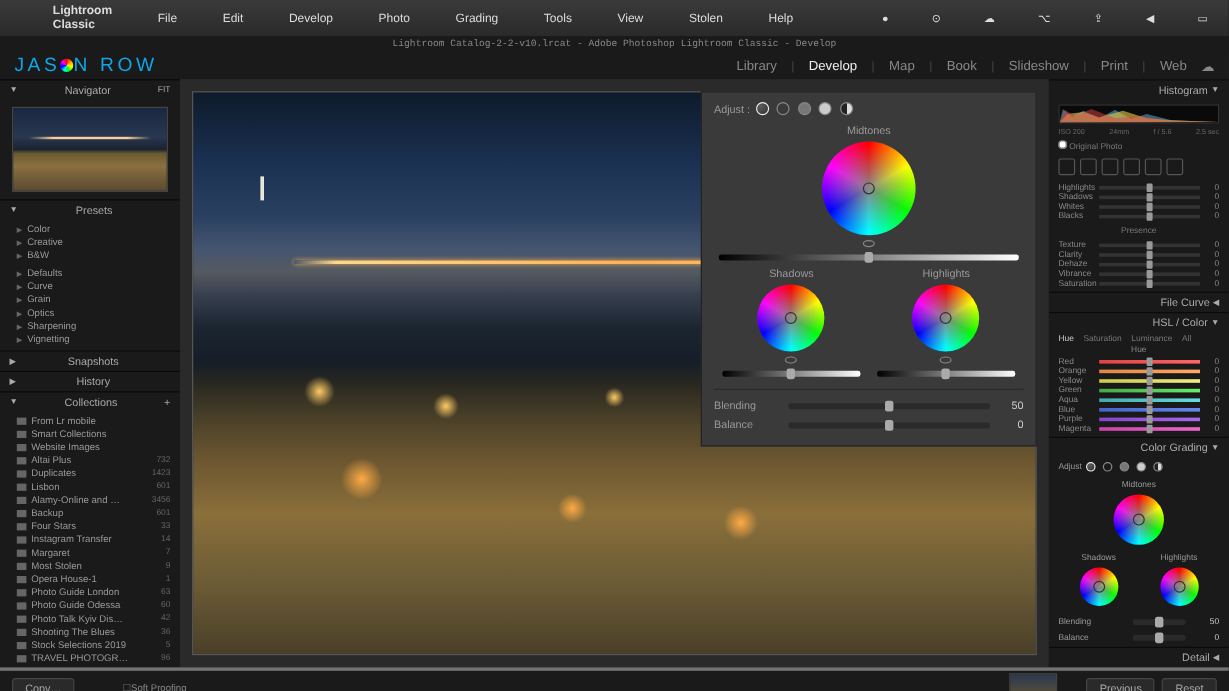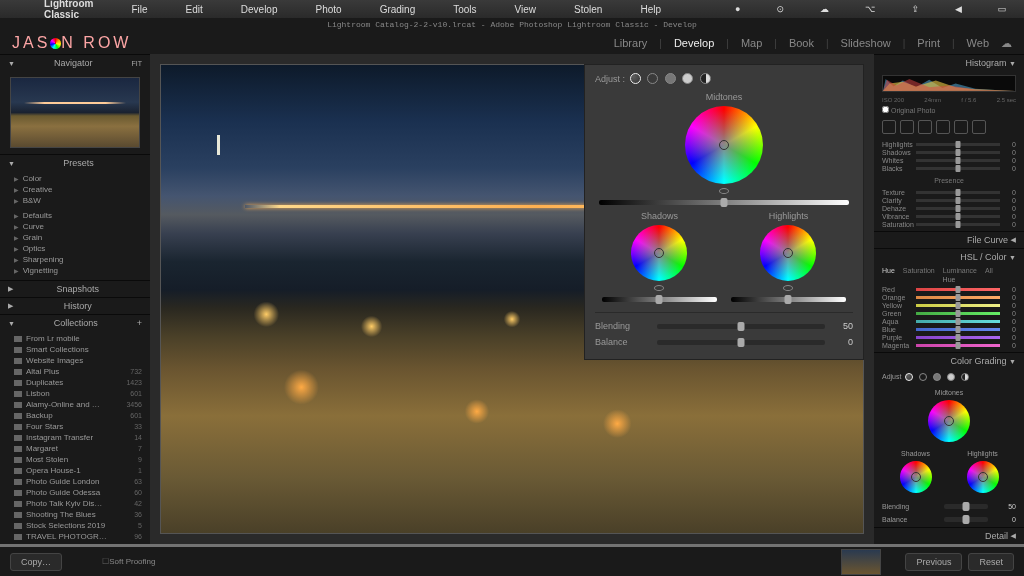--- a/index.html
+++ b/index.html
@@ -1,30 +1,30 @@
 <!DOCTYPE html>
 <html><head>
 <meta charset="utf-8">
 <style>
 * { margin:0; padding:0; box-sizing:border-box; font-family:-apple-system,Helvetica,Arial,sans-serif; }
 body { width:1024px; height:576px; background:#1a1a1a; color:#aaa; font-size:10px; overflow:hidden; position:relative; }
 
 
-.menubar { height:18px; background:linear-gradient(#3a3a3a,#2a2a2a); display:flex; align-items:center; padding:0 8px; color:#ddd; font-size:10px;gap:28px; }
+.menubar { height:30px; background:linear-gradient(#3a3a3a,#2a2a2a); display:flex; align-items:center; padding:0 8px; color:#ddd; font-size:10px;gap:28px; }
 .menubar .logo { width:12px;height:12px;border-radius:50%;background:#ddd;margin-right:8px; }
 .menubar .mi { margin-right:10px; }
 .menubar .spacer { flex:1; }
 .menubar .ri { margin-left:8px; font-size:9px; }
 
 
 .docbar { height:14px; background:#1a1a1a; text-align:center; font-size:8px; color:#888; line-height:14px;font-family:Liberation Mono, monospace; }
 
 
 .brandbar { height:22px; display:flex; align-items:center; padding:0 12px; }
-.brandbar .brand { font-size:16px; letter-spacing:3px; color:#fca5a5; font-weight:300; }
+.brandbar .brand { font-size:16px; letter-spacing:3px; color:#0ea5e9; font-weight:300; }
 .brandbar .brand .o { display:inline-block;width:11px;height:11px;border-radius:50%;background:conic-gradient(red,orange,yellow,lime,cyan,blue,magenta,red);vertical-align:-1px; }
 .brandbar .spacer { flex:1; }
 .brandbar .mod { margin-left:12px; font-size:11px; color:#888; cursor:pointer; }
 .brandbar .mod.active { color:#eee; }
 .brandbar .sep { margin-left:12px;color:#444; }
 
 
 .cols { display:flex; height:490px; }
 .leftcol { width:150px; background:#1a1a1a; display:flex; flex-direction:column; }
 .midcol { flex:1; background:#2a2a2a; position:relative; padding:10px; }

